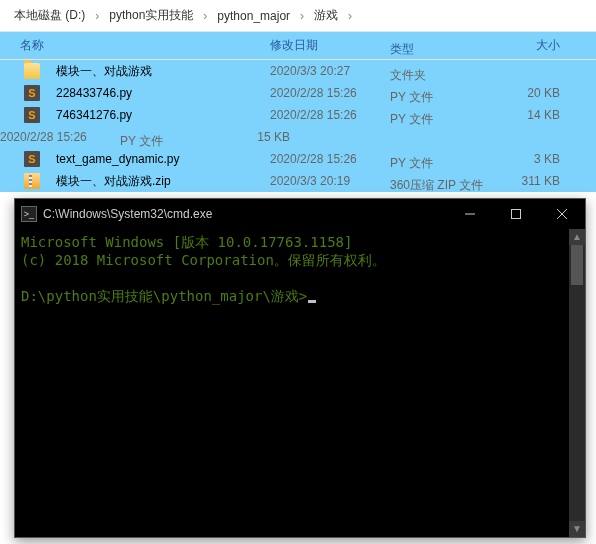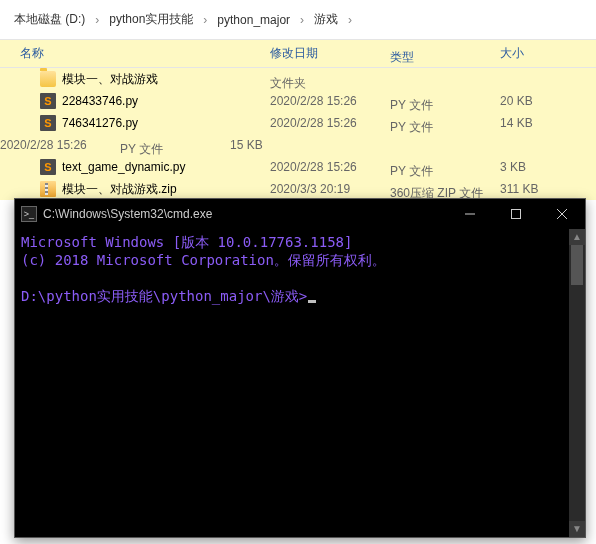--- a/index.html
+++ b/index.html
@@ -6,51 +6,51 @@
     body {
       font-family: "Microsoft YaHei", "Segoe UI", sans-serif;
       font-size: 12px;
       background: #fff;
       width: 596px;
       height: 544px;
       overflow: hidden;
       position: relative;
     }
     .breadcrumb {
-      height: 40px;
+      height: 32px;
       display: flex;
       align-items: center;
       padding: 0 10px;
       background: #fff;
       border-bottom: 1px solid #e5e5e5;
       color: #333;
     }
     .breadcrumb span { padding: 0 4px; }
     .breadcrumb .sep { color: #888; padding: 0 6px; }
     .list-area {
-      background: #fef9c3;
+      background: #7dd3fc;
     }
     .list-header {
       display: flex;
       height: 28px;
       align-items: center;
       border-bottom: 1px solid #e5e5e5;
       color: #2a5aa0;
     }
     .col-name { width: 270px; padding-left: 20px; }
     .col-date { width: 120px; }
     .col-type { width: 110px; margin-top: 8px; }
-    .col-size { width: 70px; text-align: left; padding-right: 10px; }
+    .col-size { width: 70px; text-align: right; padding-right: 10px; }
     .row {
       display: flex;
       height: 22px;
       align-items: center;
       color: #444;
     }
-    .row .col-name { display: flex; align-items: center; gap: 6px; padding-left: 40px; color: #000; }
+    .row .col-name { display: flex; align-items: center; gap: 16px; padding-left: 24px; color: #000; }
     .row .col-date, .row .col-type, .row .col-size { color: #666; }
     .ficon { width: 16px; height: 16px; display: inline-block; flex-shrink: 0; }
     .ficon.folder { background: linear-gradient(#ffe29a, #f5c544); border-radius: 2px; position: relative; }
     .ficon.folder::before { content:''; position:absolute; top:-3px; left:0; width:7px; height:3px; background:#f5c544; border-radius:1px 1px 0 0;}
     .ficon.py { background: #4b4b4b; position: relative; border-radius: 1px; }
     .ficon.py::after { content:'S'; position:absolute; top:0; left:0; right:0; color:#ff9800; font-size:11px; font-weight:bold; text-align:center; line-height:16px;}
     .ficon.zip { background: linear-gradient(#ffda8a,#f0a830); border-radius:1px; position:relative;}
     .ficon.zip::after { content:''; position:absolute; left:5px; top:2px; width:3px; height:12px; background:repeating-linear-gradient(#888 0 2px,#eee 2px 4px);}
     
     .cmd {
@@ -81,21 +81,21 @@
     }
     .cmd-title .ttext { flex: 1; }
     .cmd-btn {
       width: 46px; height: 30px;
       display: flex; align-items: center; justify-content: center;
       color: #ccc;
     }
     .cmd-body {
       flex: 1;
       background: #000;
-      color: #8b5cf6;
+      color: #4d7c0f;
       font-family: "NSimSun","SimSun","Consolas",monospace;
       font-size: 14px;
       padding: 4px 6px;
       white-space: pre;
       line-height: 18px;
       overflow: hidden;
       position: relative;
     }
     .cursor {
       display: inline-block;
@@ -133,20 +133,21 @@
     <div class="col-date">修改日期</div>
     <div class="col-type">类型</div>
     <div class="col-size">大小</div>
   </div>
   <div id="rows">
       <div class="row">
         <div class="col-name">
           <span class="ficon folder"></span>
           <span>模块一、对战游戏</span>
         </div>
+        <div class="col-date">2020/3/3 20:27</div>
         <div class="col-type">文件夹</div>
         <div class="col-size"></div>
       </div>
       <div class="row">
         <div class="col-name">
           <span class="ficon py"></span>
           <span>228433746.py</span>
         </div>
         <div class="col-date">2020/2/28 15:26</div>
         <div class="col-type">PY 文件</div>

